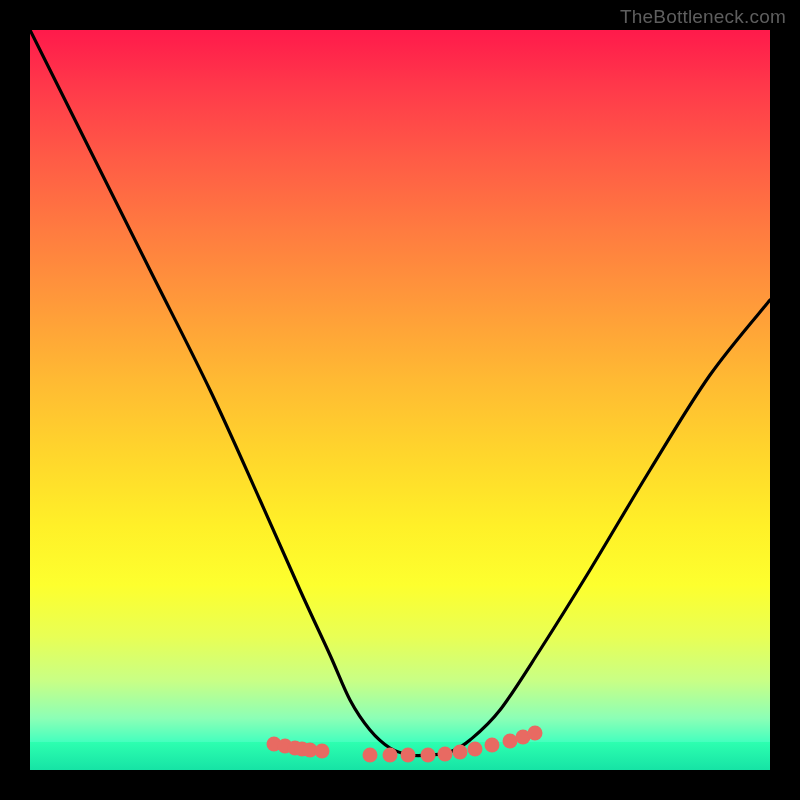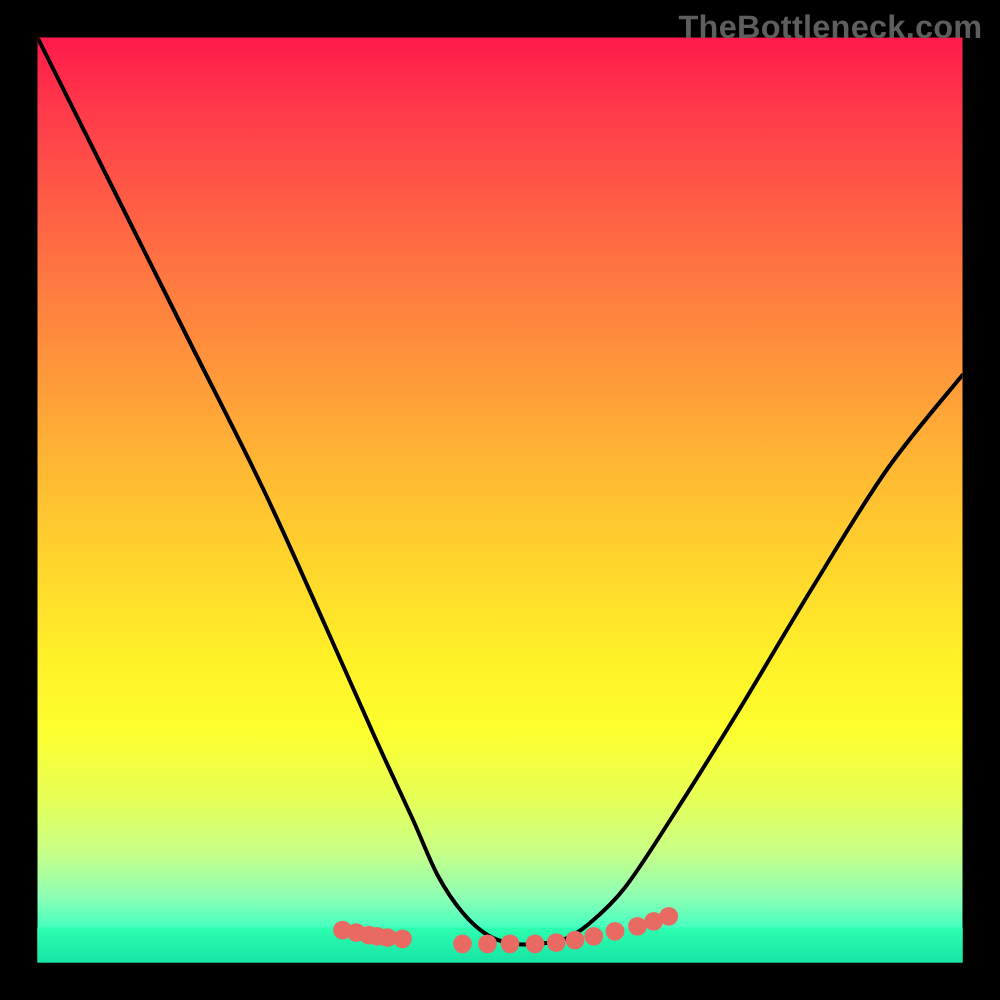--- a/index.html
+++ b/index.html
@@ -39,22 +39,22 @@
     bottom: 0;
     width: 100%;
     height: 28px;
     background: linear-gradient(to bottom, #2dffb0 0%, #16e3a5 100%);
   }
   .watermark {
     position: absolute;
     top: 6px;
     right: 14px;
     color: #5e5e5e;
-    font-size: 26px;
-    font-weight: 700;
+    font-size: 19px;
+    font-weight: 400;
     letter-spacing: 0.2px;
     user-select: none;
   }
   svg.curve {
     position: absolute;
     left: 0;
     top: 0;
     width: 740px;
     height: 740px;
   }

